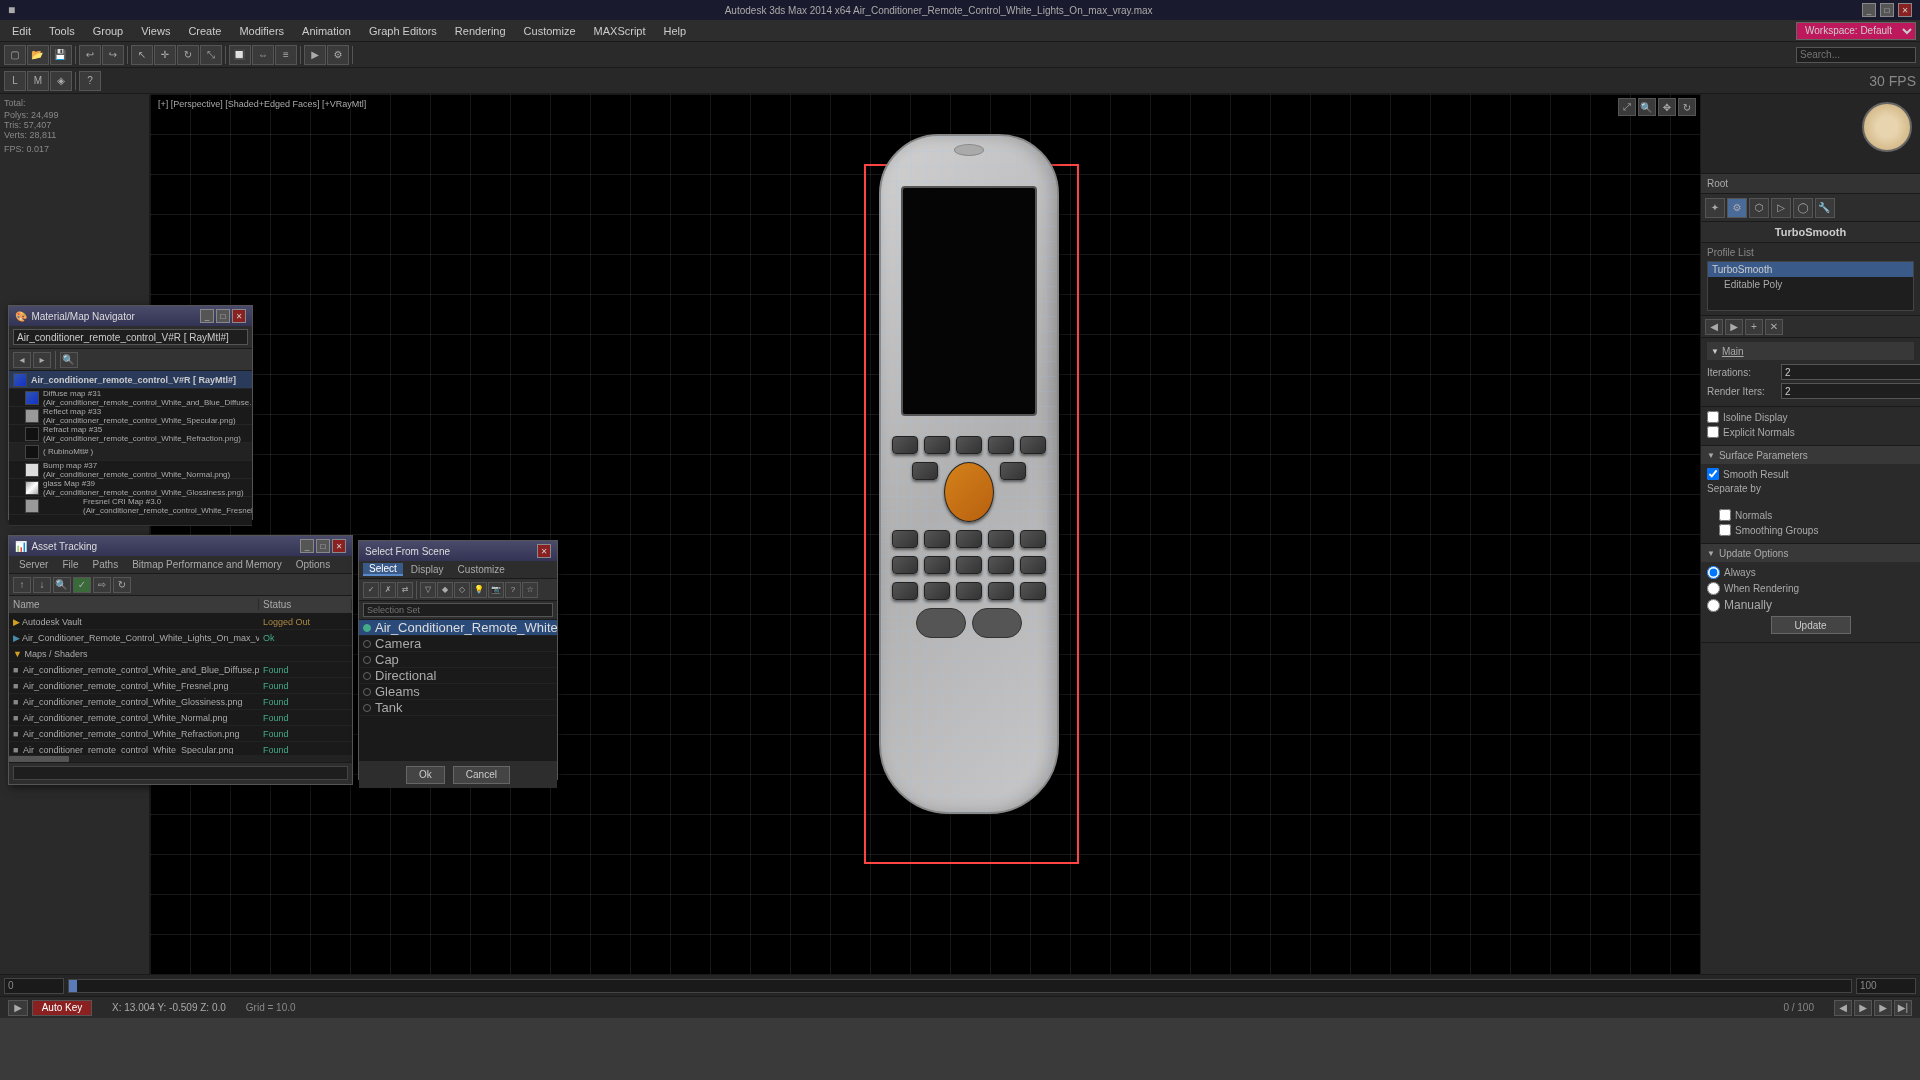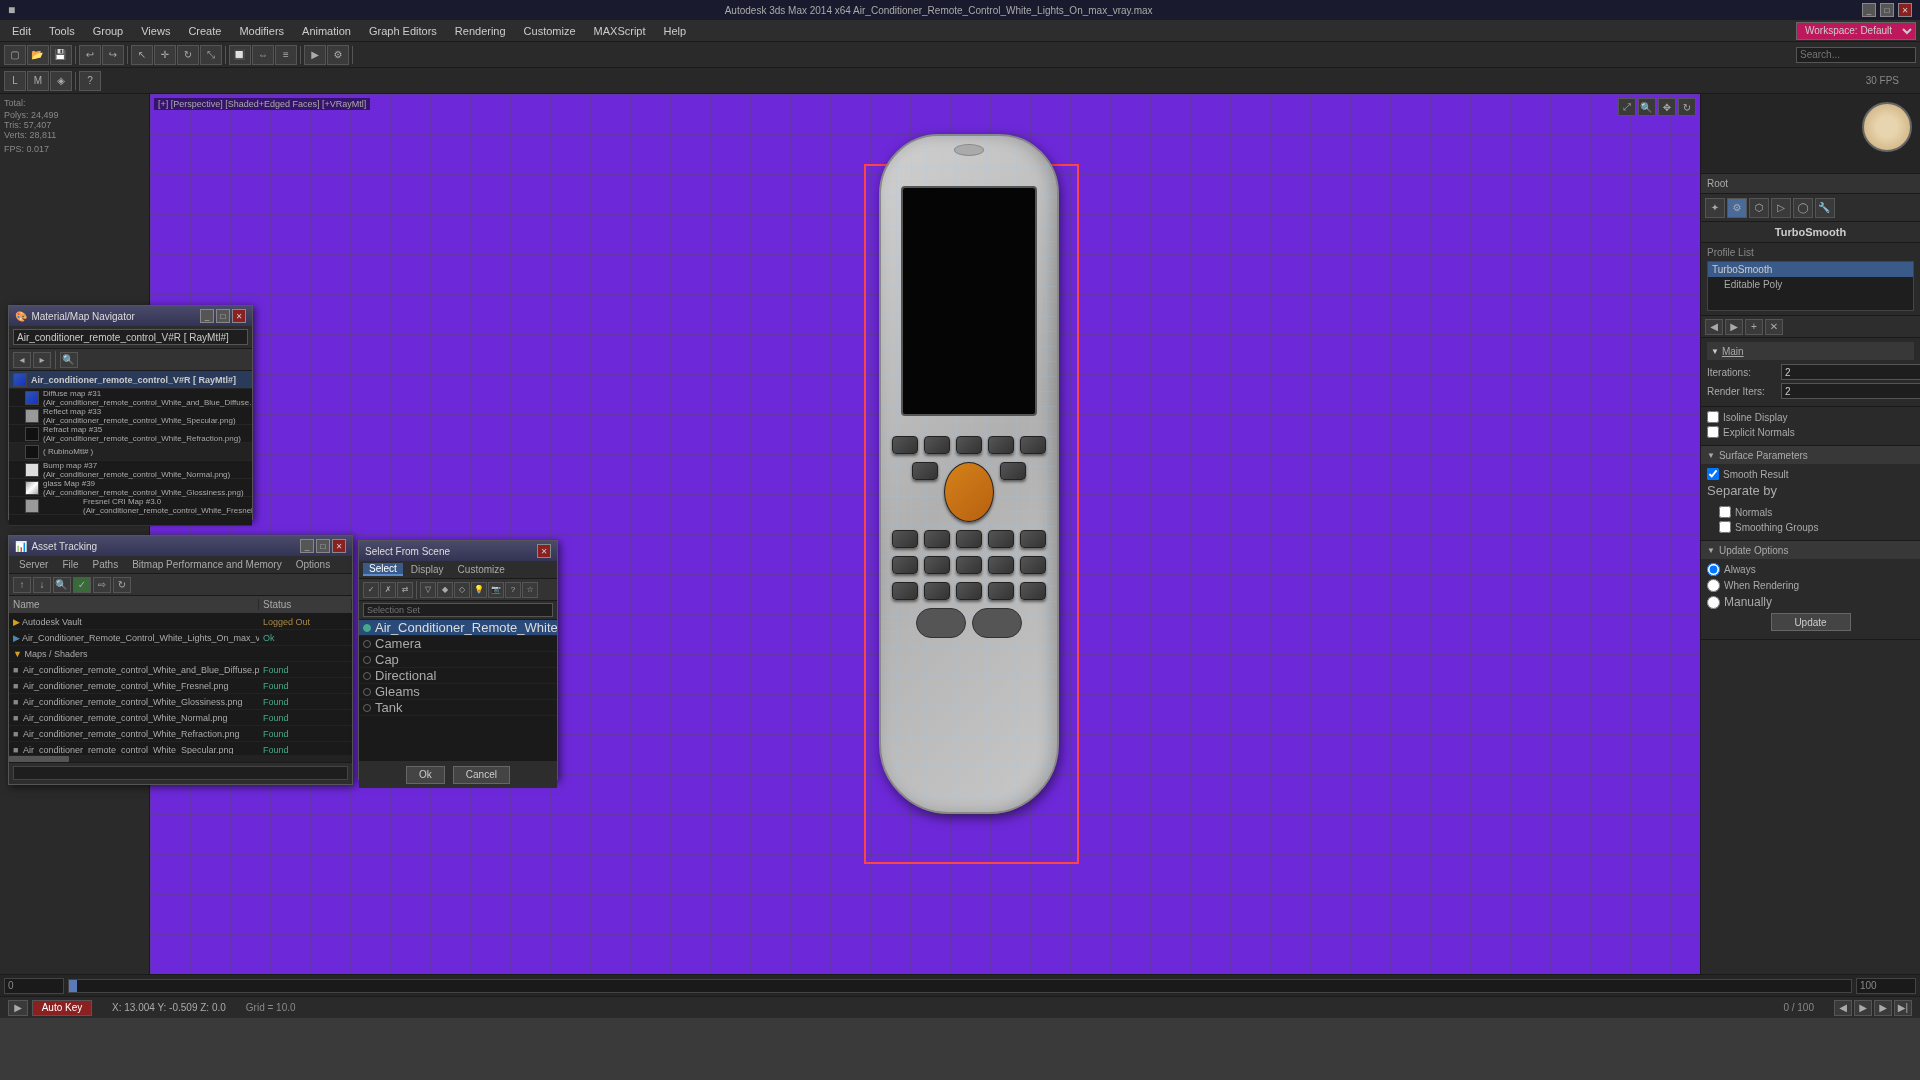--- a/index.html
+++ b/index.html
@@ -499,34 +499,34 @@
   <input type="text" style="width: 120px; height: 16px; background: rgb(30, 30, 30); border: 1px solid rgb(85, 85, 85); color: rgb(204, 204, 204); font-size: 10px; padding: 0px 3px;" placeholder="Search...">
 </div>
 
 <div style="height:26px;background:#282828;display:flex;align-items:center;padding:0 4px;gap:1px;border-bottom:1px solid #1a1a1a;">
   <div class="tb-btn" title="Layer">L</div>
   <div class="tb-btn" title="Material">M</div>
   <div class="tb-btn" title="Modify">◈</div>
   <div class="tb-separator"></div>
   <div class="tb-btn" title="Help">?</div>
   <div style="flex:1;"></div>
-  <div style="font-size:10px;color:#888;margin-right:17px;">30 FPS</div>
+  <div style="font-size:14px;color:#888;margin-right:0;">30 FPS</div>
 </div>
 
 <div style="display:flex;width:100%;height:880px;position:relative;">
 
   <div id="left-info">
     <div style="font-size:9px;color:#888;margin-bottom:2px;">Total:</div>
     <div style="font-size:9px;color:#888;">Polys: 24,499</div>
     <div style="font-size:9px;color:#888;">Tris: 57,407</div>
     <div style="font-size:9px;color:#888;">Verts: 28,811</div>
     <div style="font-size:9px;color:#888;margin-top:4px;">FPS: 0.017</div>
   </div>
 
-  <div id="viewport" style="flex:1;background:#6d28d9;position:relative;overflow:hidden;">
+  <div id="viewport" style="flex:1;background:#000000;position:relative;overflow:hidden;">
     <div class="viewport-grid"></div>
 
     <div class="viewport-label" style="font-size:9px;color:#aaa;z-index:2;">
       [+] [Perspective] [Shaded+Edged Faces] [+VRayMtl]
     </div>
 
     <div id="remote-model">
 
       <div class="selection-box"></div>
 
@@ -658,21 +658,21 @@
     <div class="collapse-section">
       <div class="collapse-header">
         <span class="arrow">▼</span>
         <span>Surface Parameters</span>
       </div>
       <div class="collapse-content">
         <div class="prop-row">
           <input type="checkbox" class="prop-checkbox" checked="" style="">
           <span style="font-size:10px;color:#aaa;">Smooth Result</span>
         </div>
-        <div style="font-size:13px;color:#aaa;margin-bottom:8px;">Separate by</div>
+        <div style="font-size:10px;color:#aaa;margin-bottom:15px;">Separate by</div>
         <div class="prop-row" style="padding-left:12px;">
           <input type="checkbox" class="prop-checkbox" style="">
           <span style="font-size:10px;color:#aaa;">Normals</span>
         </div>
         <div class="prop-row" style="padding-left:12px;">
           <input type="checkbox" class="prop-checkbox" style="">
           <span style="font-size:10px;color:#aaa;">Smoothing Groups</span>
         </div>
       </div>
     </div>

